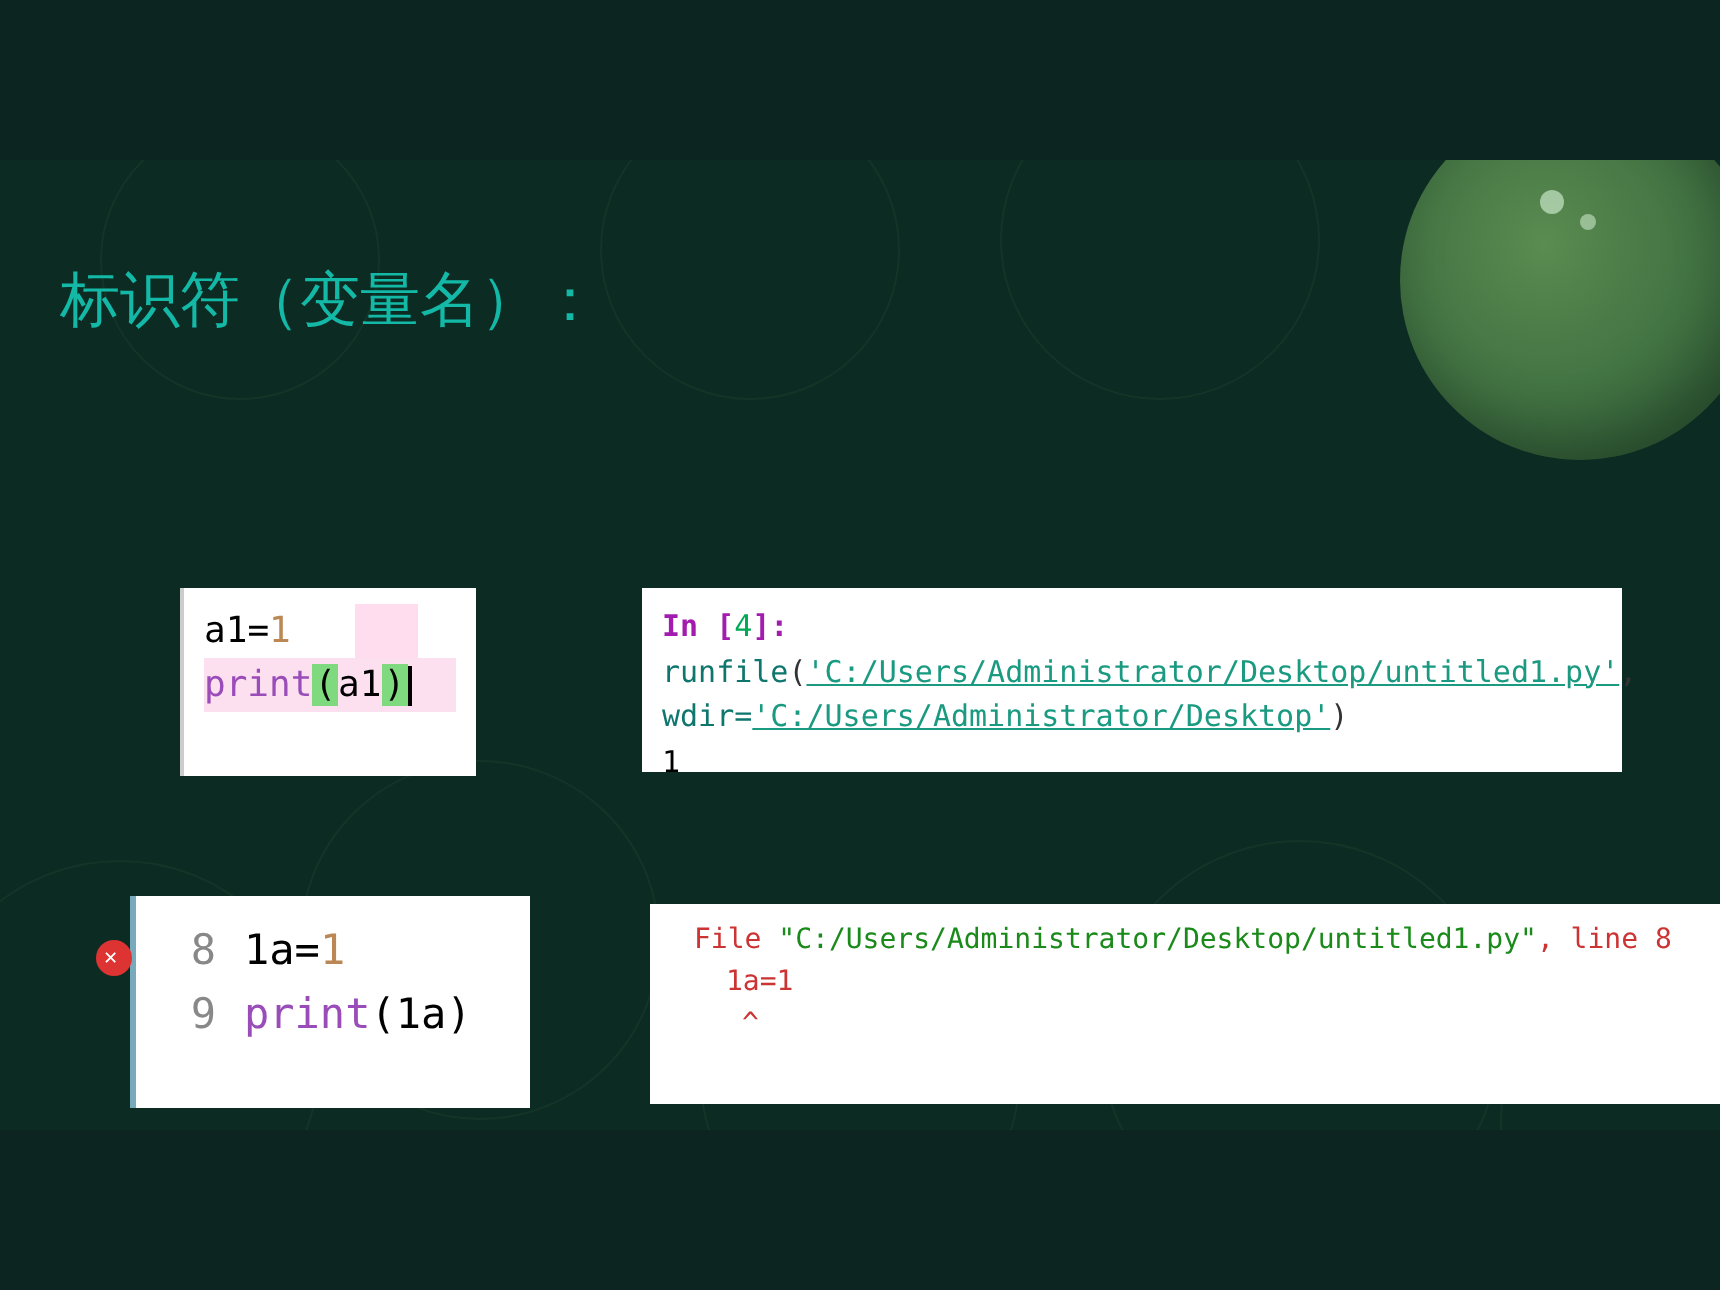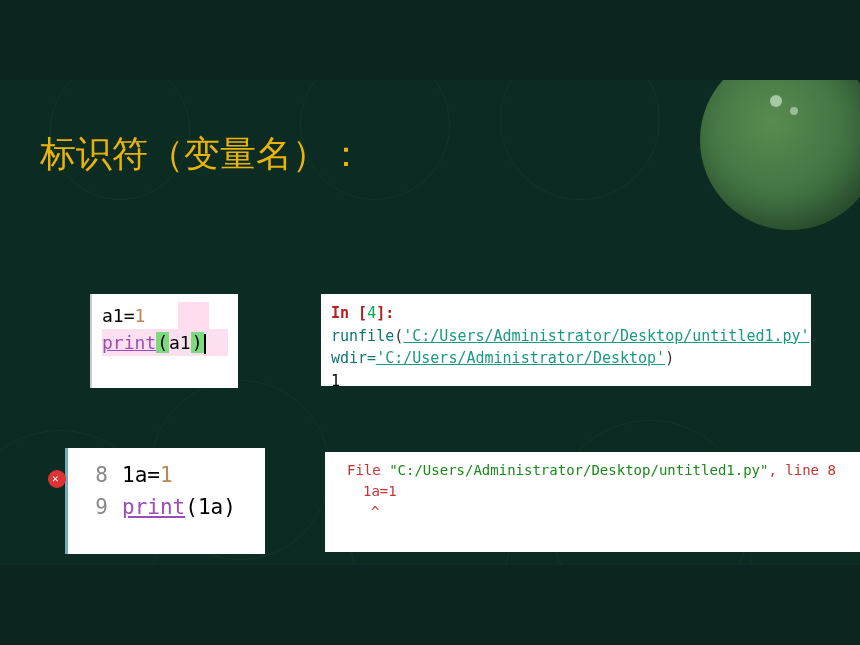--- a/index.html
+++ b/index.html
@@ -52,24 +52,24 @@
       box-shadow: 18px 10px 0 -2px rgba(200,230,200,0.6);
     }
     .leaf-shape {
       position: absolute;
       border: 1px solid rgba(80,120,80,0.3);
       border-radius: 50%;
     }
     .title {
       position: relative;
       z-index: 2;
-      color: #eab308;
-      font-size: 36px;
+      color: #14b8a6;
+      font-size: 30px;
       font-weight: normal;
-      padding: 50px 0 0 40px;
+      padding: 50px 0 0 30px;
     }
     .code-box {
       position: absolute;
       background: #fff;
       z-index: 2;
       font-family: Consolas, monospace;
       padding: 8px 10px;
       line-height: 1.5;
     }
     .box1 {
@@ -128,26 +128,26 @@
     }
     .error-icon::after {
       content: '✕';
       color: #fff;
       font-size: 11px;
       position: absolute;
       top: 1px;
       left: 4px;
     }
     .k-var { color: #000; }
-    .k-func { color: #9a4db8; text-decoration: underline; }
+    .k-func { color: #9a4db8; }
     .k-num { color: #b85; }
     .k-paren { color: #000; }
     .k-hl { background: #7fd97f; padding: 0 1px;}
     .k-cursor { border-left: 2px solid #000; display:inline-block; height:1.1em; vertical-align:middle;}
-    .c-prompt { color: #b91c1c; font-weight: bold; }
+    .c-prompt { color: #a21caf; font-weight: bold; }
     .c-num { color: #0a5; }
     .c-func { color: #0f766e; }
     .c-str { color: #1a9a80; text-decoration: underline; }
     .c-paren { color: #333; }
     .c-out { color: #000; }
     .c-file { color: #c33; }
     .c-qstr { color: #1a8a1a; }
     .c-err { color: #c33; }
     .c-plain { color: #333; }
   </style>

